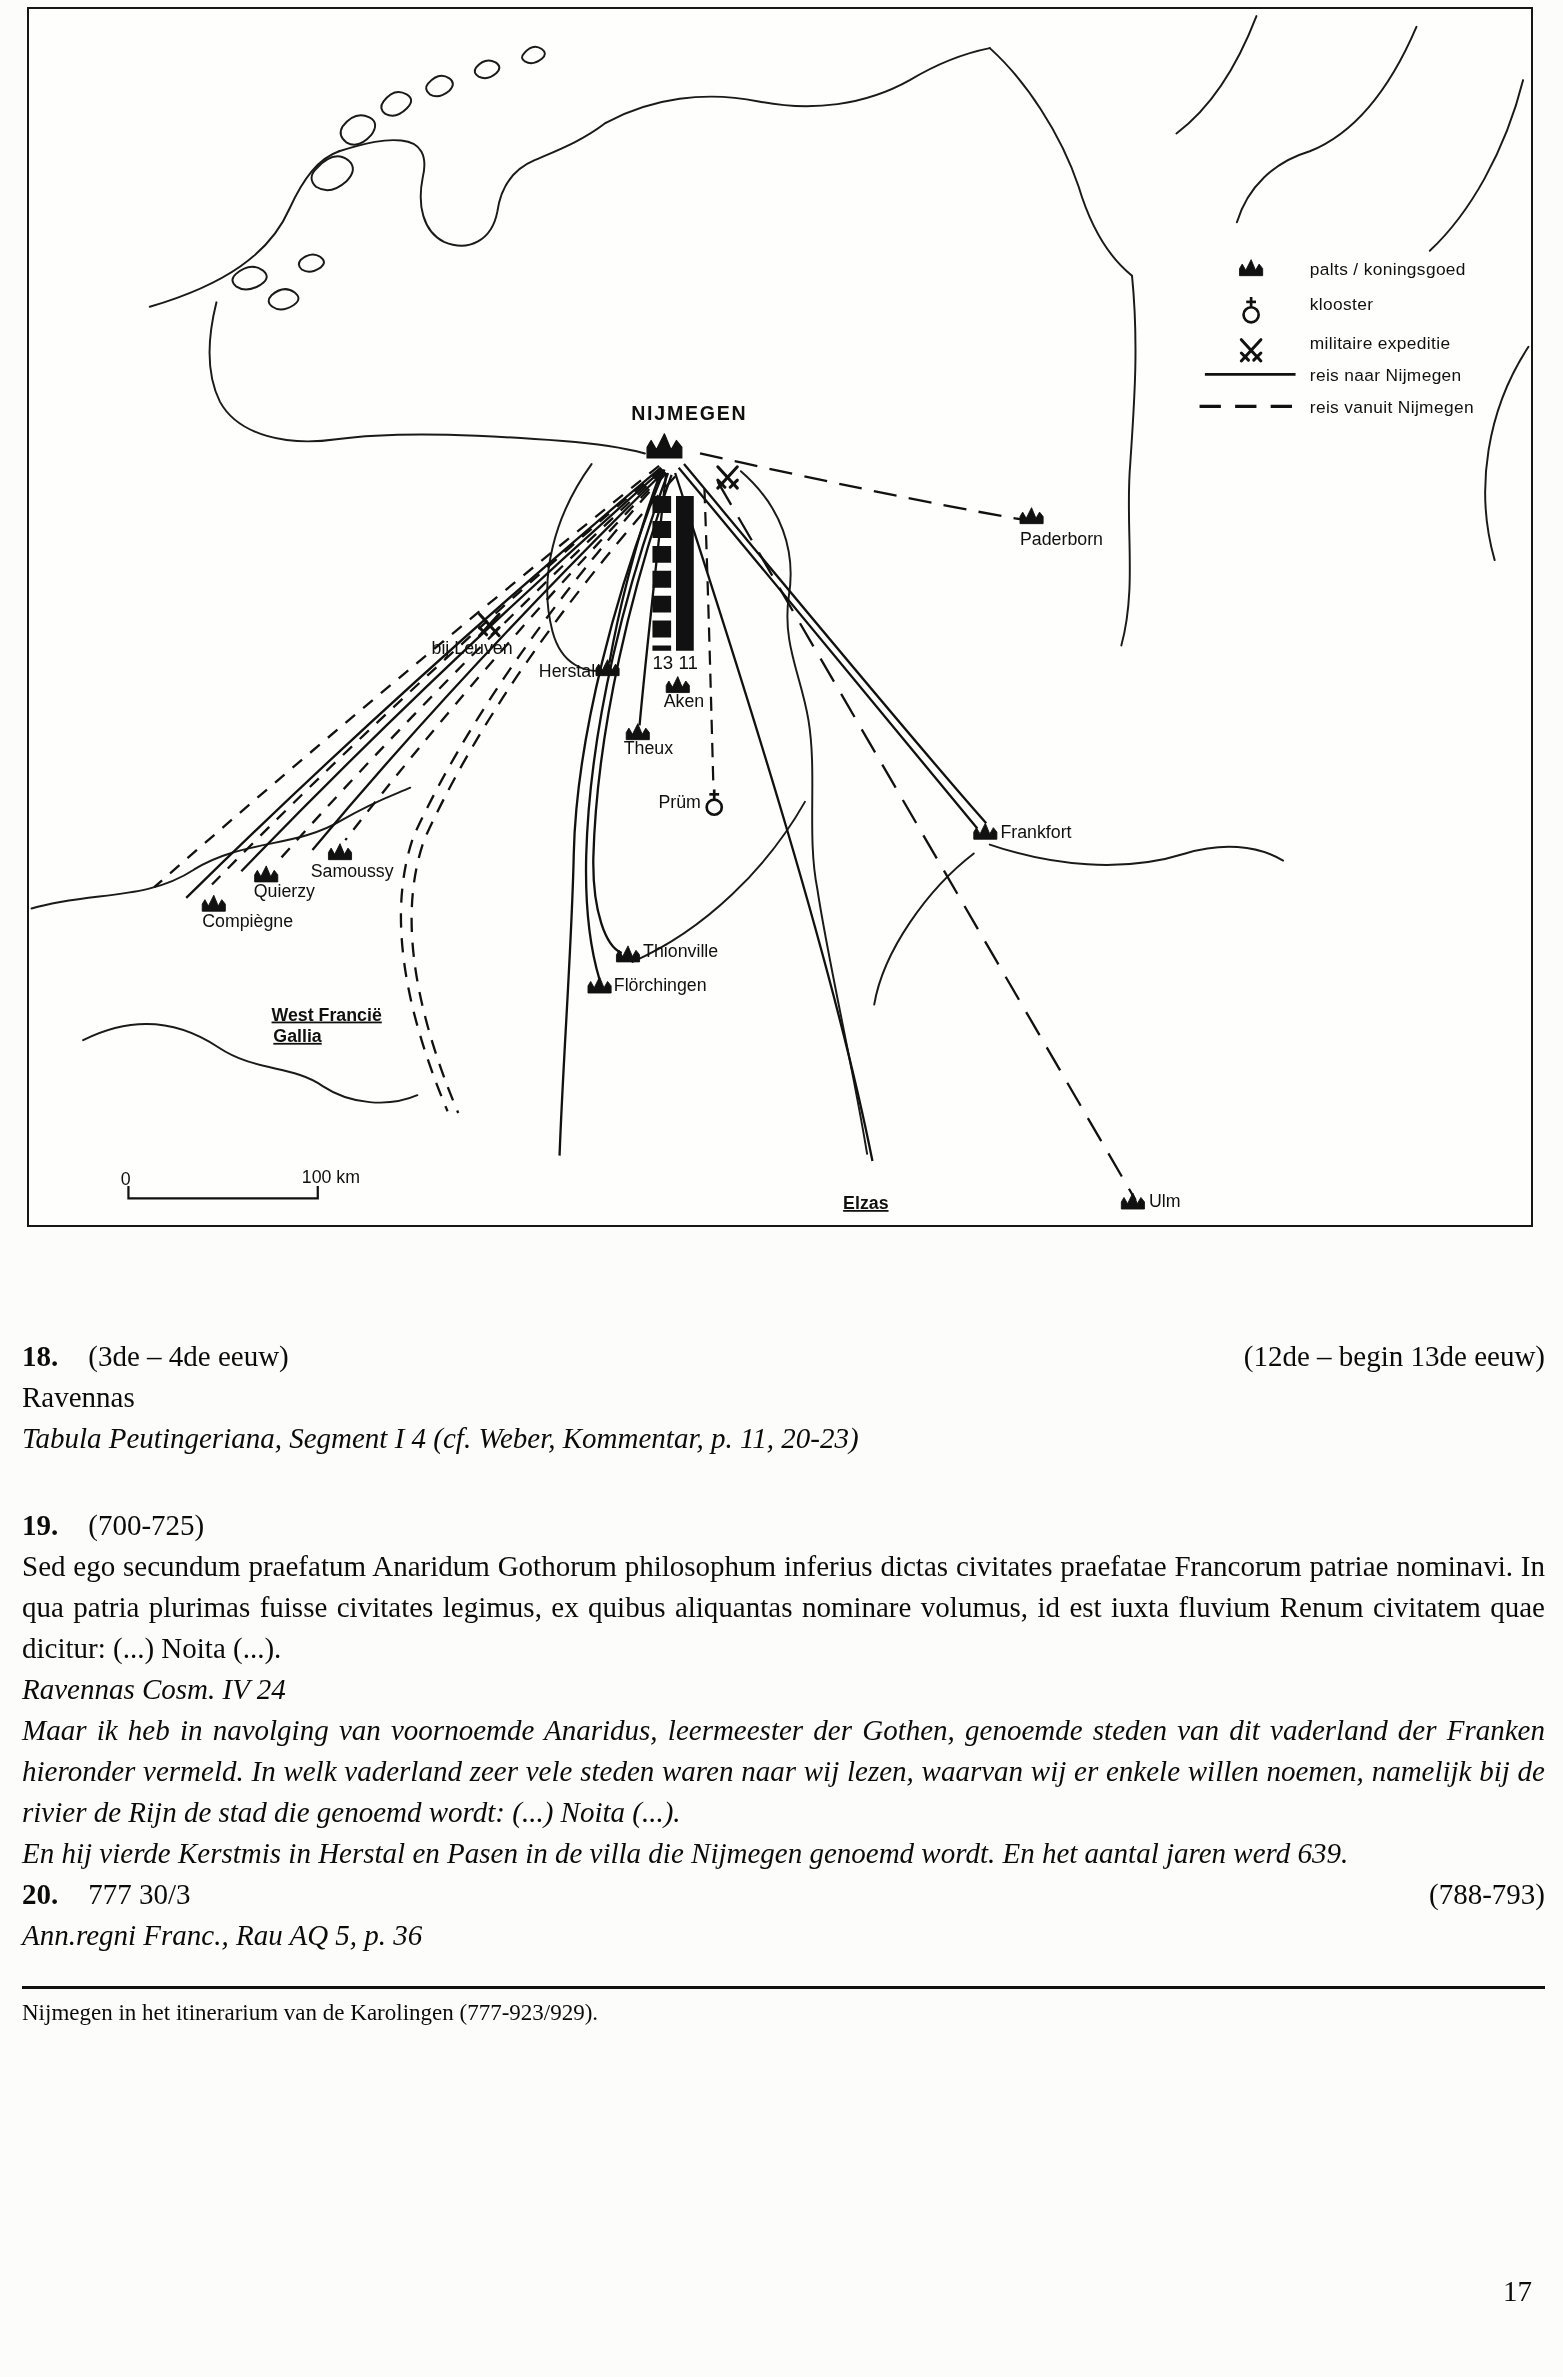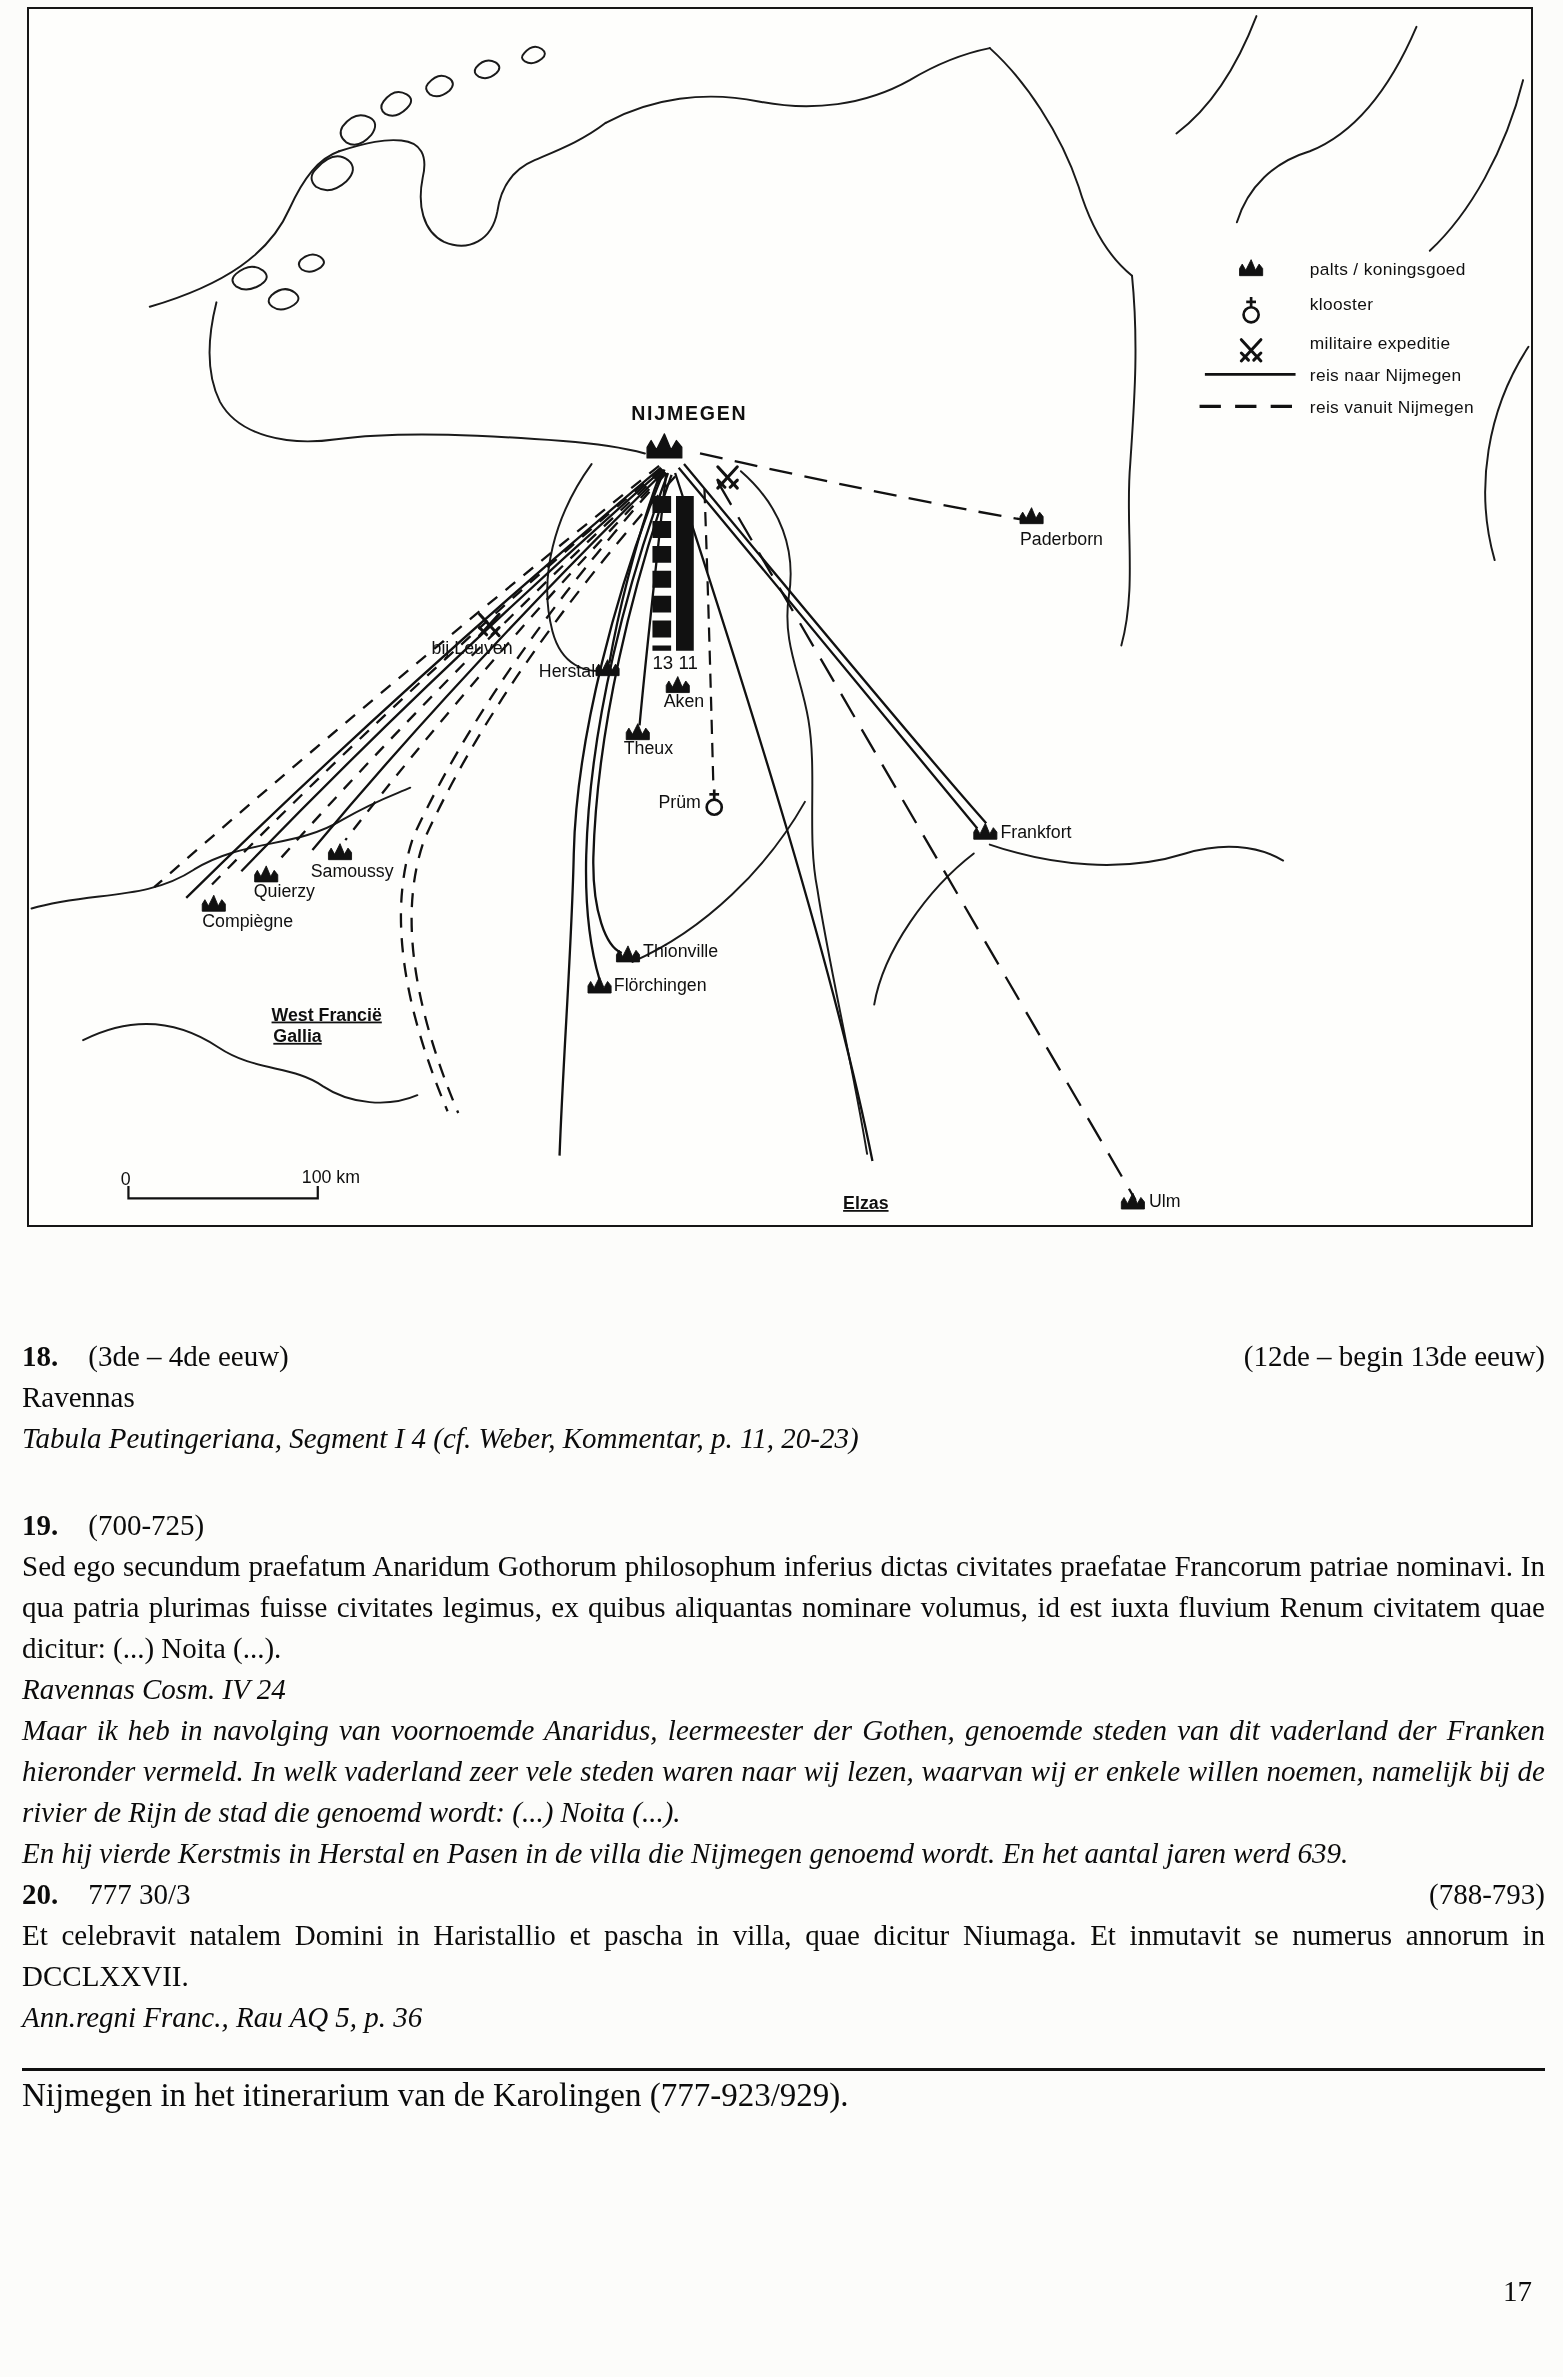--- a/index.html
+++ b/index.html
@@ -24,21 +24,21 @@
     position:absolute;left:22px;top:1336px;width:1523px;
     font-size:29px;line-height:41px;
   }
   .sec-row{display:flex;justify-content:space-between;}
   .num{font-weight:bold;margin-right:30px;}
   .it{font-style:italic;}
   .just{text-align:justify;}
   .sec19{margin-top:46px;}
   .heading20{margin-top:43px;font-weight:bold;}
   .footer{margin-top:30px;border-top:3.6px solid #101010;padding-top:9px;
-          font-size:33px;line-height:30px;}
+          font-size:23px;line-height:30px;}
   .page-num{position:absolute;right:32px;top:2275px;font-size:29px;}
 </style>
 </head>
 <body>
 
 <div class="map-frame">
   <svg id="map-svg" viewBox="0 0 1688 1368">
     <defs>
       <g id="sym-crown">
         <path d="M -13 0 L -13 -8 L -10 -13 L -6 -6 L 0 -18 L 5 -6 L 9 -13 L 13 -8 L 13 0 Z" fill="#111" stroke="#111" stroke-linejoin="round"></path>
@@ -228,21 +228,20 @@
     <div class="it just">Maar ik heb in navolging van voornoemde Anaridus, leermeester der Gothen, genoemde steden van dit vaderland der Franken hieronder vermeld. In welk vaderland zeer vele steden waren naar wij lezen, waarvan wij er enkele willen noemen, namelijk bij de rivier de Rijn de stad die genoemd wordt: (...) Noita (...).</div>
     <div class="it just">En hij vierde Kerstmis in Herstal en Pasen in de villa die Nijmegen genoemd wordt. En het aantal jaren werd 639.</div>
   </div>
 
 
   <div>
     <div class="sec-row">
       <span><span class="num">20.</span><span>777 30/3</span></span>
       <span>(788-793)</span>
     </div>
-    <div class="just">Et celebravit natalem Domini in Haristallio et pascha in villa, quae dicitur Niumaga. Et inmutavit se numerus annorum in DCCLXXVII.</div>
     <div class="it">Ann.regni Franc., Rau AQ 5, p. 36</div>
   </div>
 
   <div class="footer">Nijmegen in het itinerarium van de Karolingen (777-923/929).</div>
 </div>
 
 <div class="page-num">17</div>
 
 
 </body></html>

